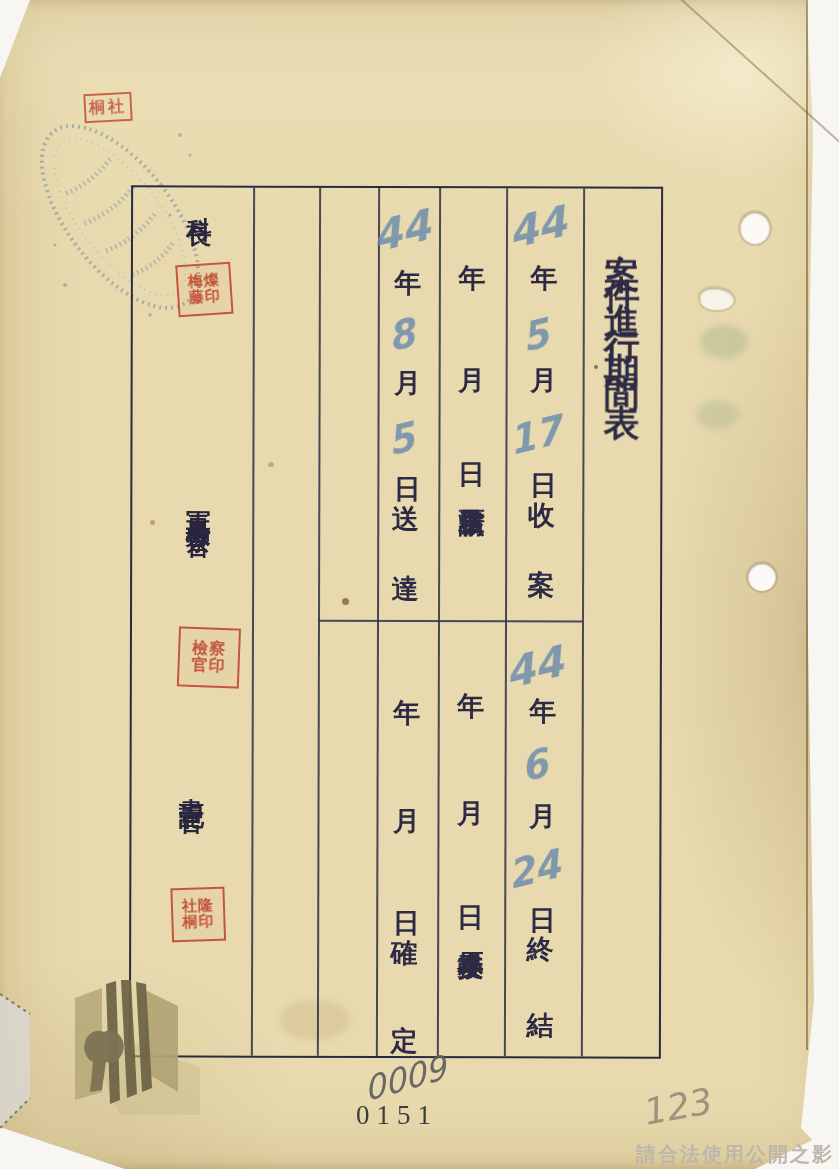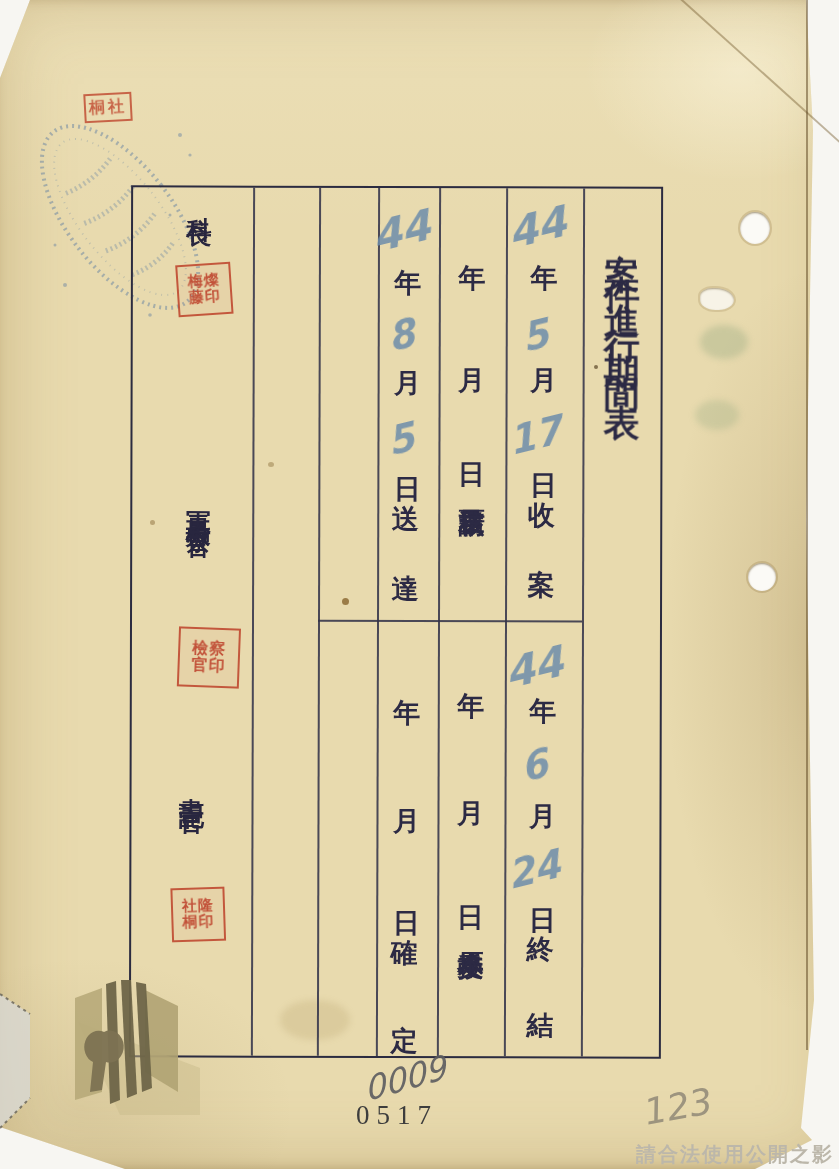--- a/index.html
+++ b/index.html
@@ -179,16 +179,16 @@
     <polygon points="78,42 200,88 200,135 120,135" fill="#cabc8c" opacity=".5"></polygon>
     <polygon points="75,18 102,8 102,112 75,120" fill="#b7aa79" opacity=".9"></polygon>
     <polygon points="145,10 178,26 178,112 145,92" fill="#b0a373" opacity=".9"></polygon>
     <polygon points="106,4 116,1 120,120 110,124" fill="#6e6548" opacity=".95"></polygon>
     <polygon points="121,0 131,0 137,114 127,118" fill="#6e6548" opacity=".95"></polygon>
     <polygon points="136,2 146,4 152,108 142,112" fill="#6e6548" opacity=".95"></polygon>
     <path d="M104 52 a14 16 0 1 1 2 30 l-4 28 -12 2 3 -30 a14 16 0 0 1 11 -30 z" fill="#7c7252" opacity=".95"></path>
   </svg>
 
   <div class="hw-serial">0009</div>
-  <div class="stamp-serial">0517</div>
+  <div class="stamp-serial">0151</div>
   <div class="pencil-num">123</div>
   <div class="watermark">請合法使用公開之影像</div>
 </div>
 
 </body></html>

